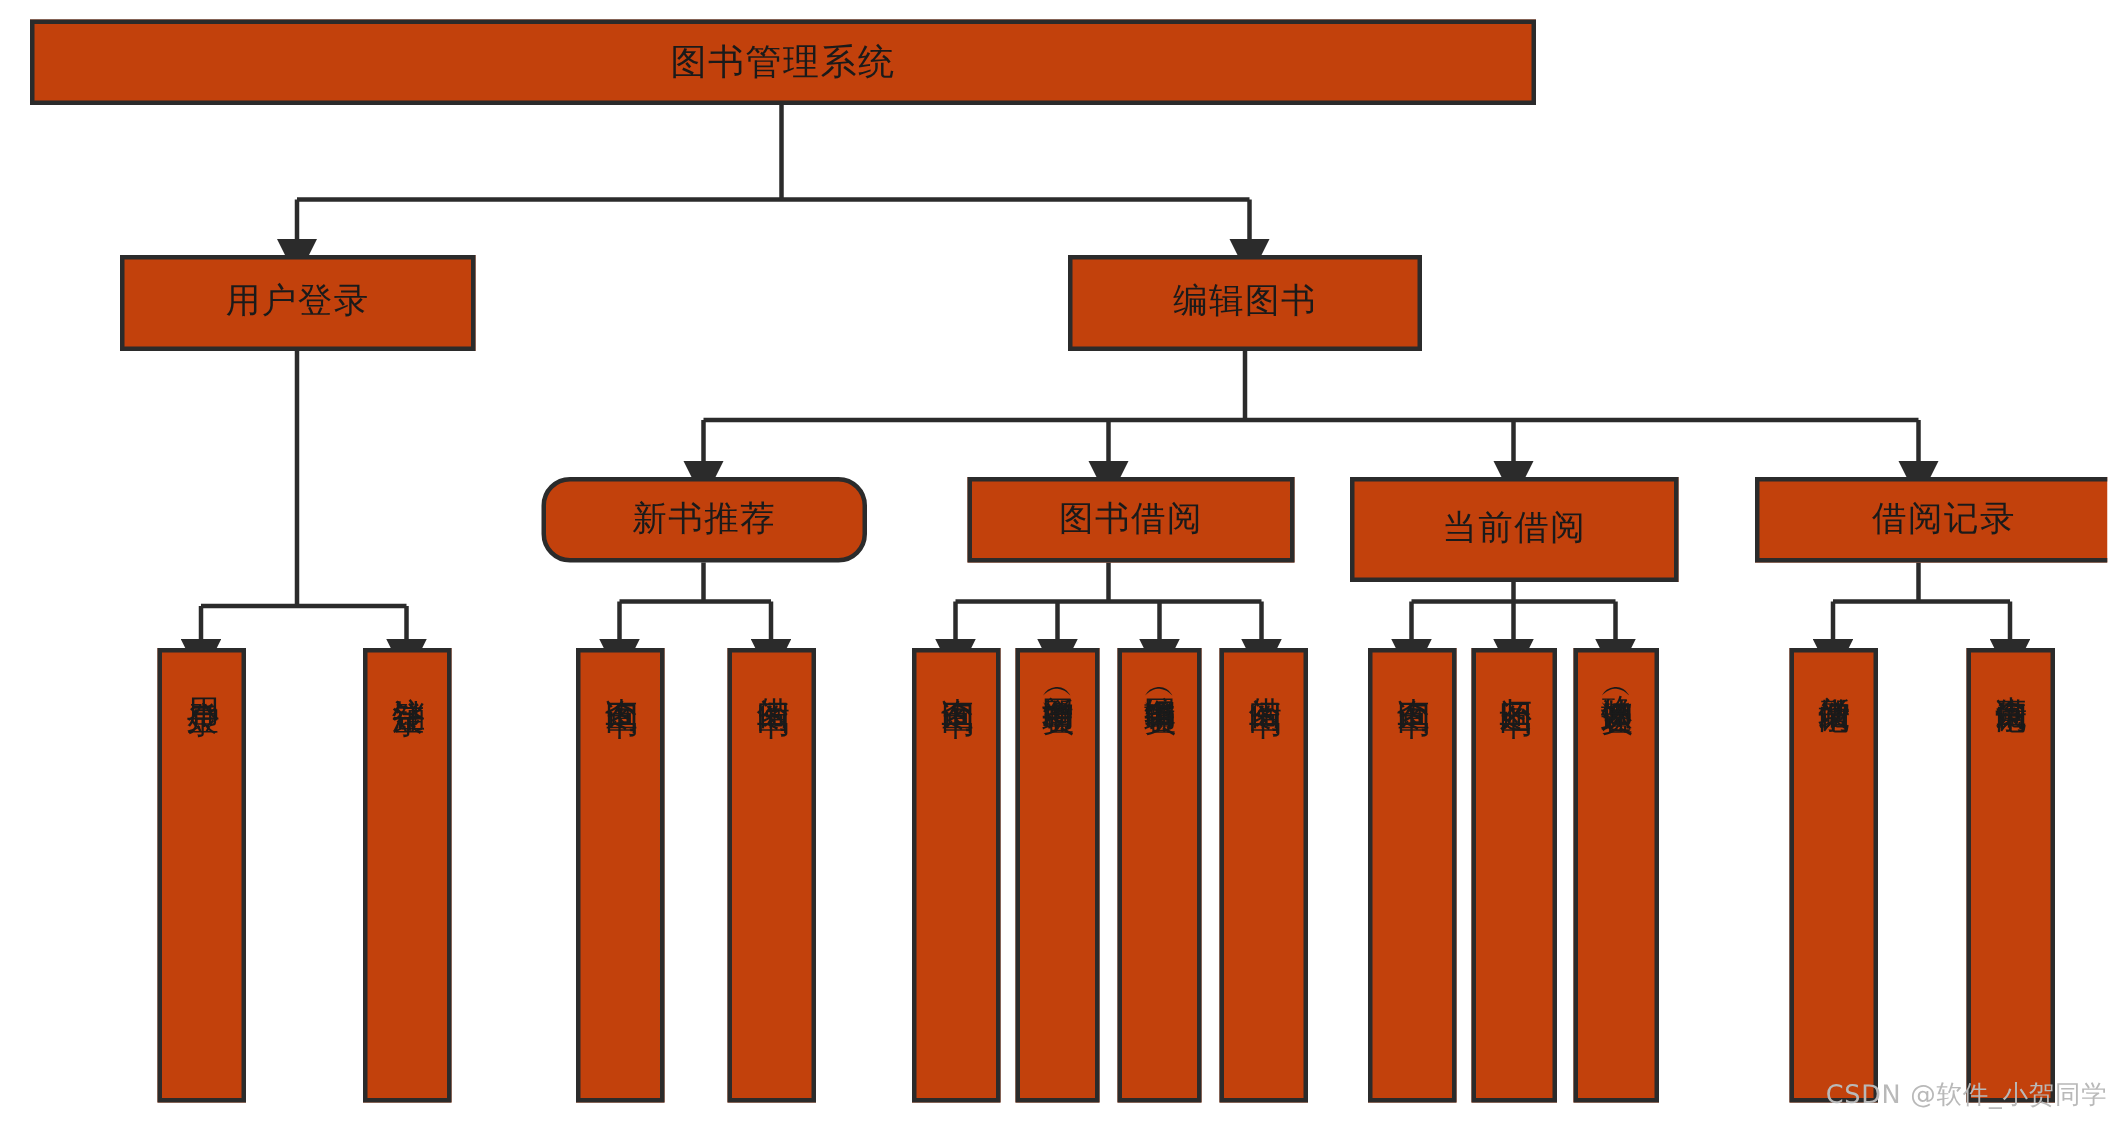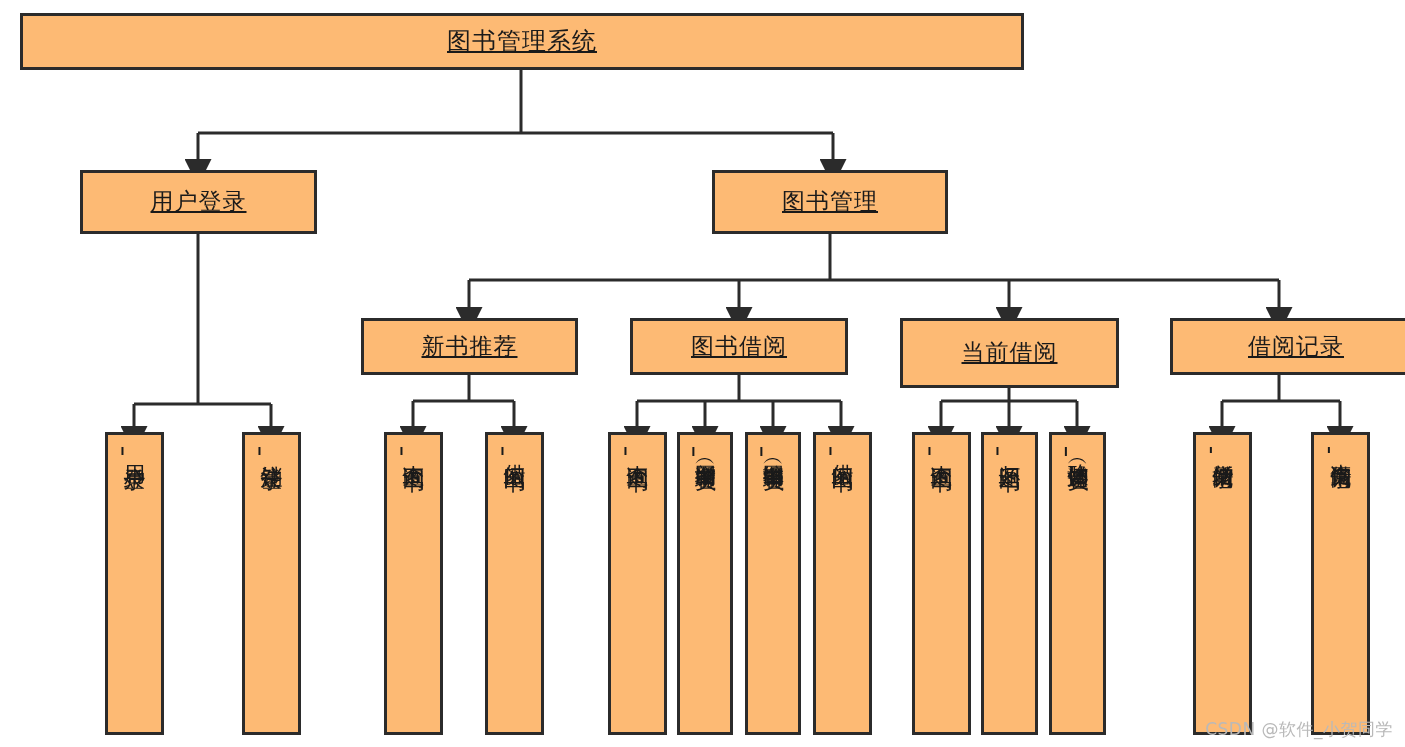--- a/index.html
+++ b/index.html
@@ -21,27 +21,26 @@
     position: absolute;
     left: 0;
     top: 0;
     width: 1405px;
     height: 747px;
     pointer-events: none;
   }
   .node {
     position: absolute;
     box-sizing: border-box;
-    background: #fdba74;
+    background: #c2410c;
     border: 3px solid #2b2b2b;
     display: flex;
     align-items: center;
     justify-content: center;
     color: #1a1a1a;
-    text-decoration: underline;
   }
   .node .label {
     display: block;
     text-align: center;
     line-height: 1.12;
   }
   
   .node.horiz .label {
     font-size: 23px;
     letter-spacing: 1px;
@@ -61,21 +60,21 @@
     line-height: 1.18;
     letter-spacing: 2px;
     white-space: nowrap;
   }
   .node.vert.tall .label {
     font-size: 21px;
     letter-spacing: 1px;
   }
   .watermark {
     position: absolute;
-    right: 12px;
+    right: 0;
     bottom: 6px;
     font-size: 17px;
     color: #b9b9b9;
     white-space: nowrap;
     letter-spacing: 0.5px;
   }
 </style>
 </head>
 <body>
 
@@ -133,27 +132,27 @@
   </svg>
 
   <div class="node horiz root" style="left:20px; top:13px; width:1004px; height:57px;">
     <span class="label">图书管理系统</span>
   </div>
 
   <div class="node horiz" style="left:80px; top:170px; width:237px; height:64px;">
     <span class="label">用户登录</span>
   </div>
   <div class="node horiz" style="left:712px; top:170px; width:236px; height:64px;">
-    <span class="label">图书管理</span>
-  </div>
-
-  <div class="node horiz" style="left:361px; top:318px; width:217px; height:57px;">
+    <span class="label">编辑图书</span>
+  </div>
+
+  <div class="node horiz" style="left:361px; top:318px; width:217px; height:57px;border-radius:19px;">
     <span class="label">新书推荐</span>
   </div>
-  <div class="node horiz" style="left:630px; top:318px; width:218px; height:57px;">
+  <div class="node horiz" style="left:645px; top:318px; width:218px; height:57px;">
     <span class="label">图书借阅</span>
   </div>
   <div class="node horiz" style="left:900px; top:318px; width:219px; height:70px;">
     <span class="label">当前借阅</span>
   </div>
   <div class="node horiz" style="left:1170px; top:318px; width:252px; height:57px;">
     <span class="label">借阅记录</span>
   </div>
 
   <div class="node vert" style="left:105px; top:432px; width:59px; height:303px;">

